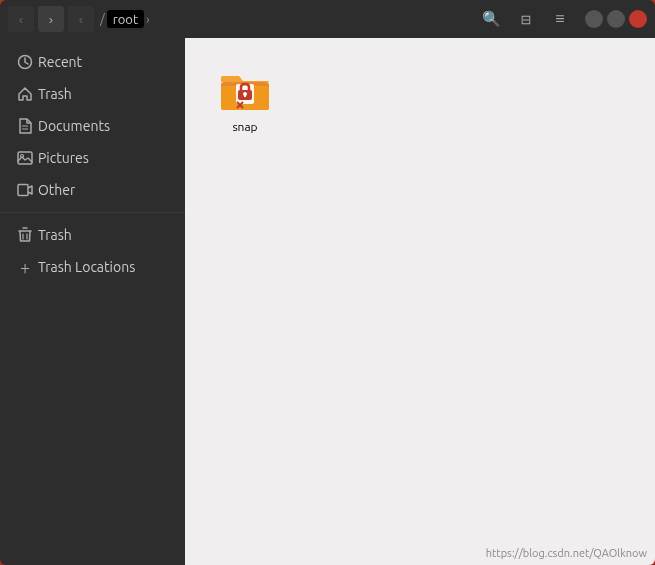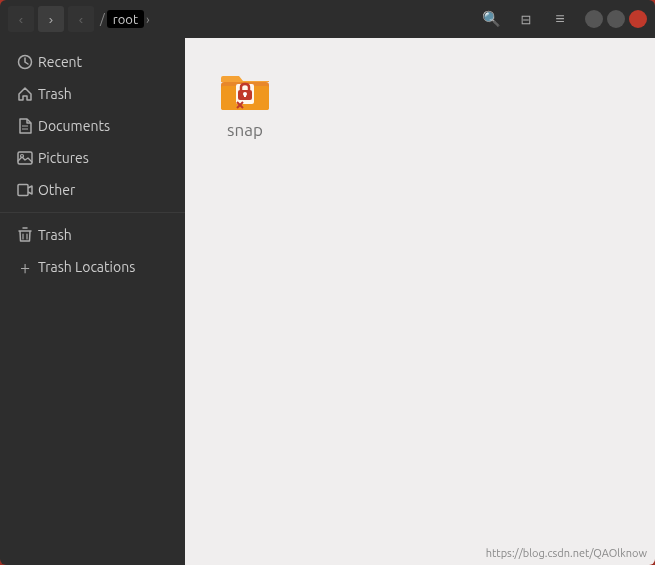--- a/index.html
+++ b/index.html
@@ -193,22 +193,22 @@
       position: relative;
     }
 
     
     .folder-svg {
       width: 52px;
       height: 52px;
     }
 
     .file-name {
-      font-size: 17px;
-      color: #737373;
+      font-size: 12px;
+      color: #000000;
       text-align: center;
       margin-top: 4px;
       word-break: break-word;
     }
 
     .status-bar {
       position: absolute;
       bottom: 6px;
       right: 8px;
       font-size: 11px;

